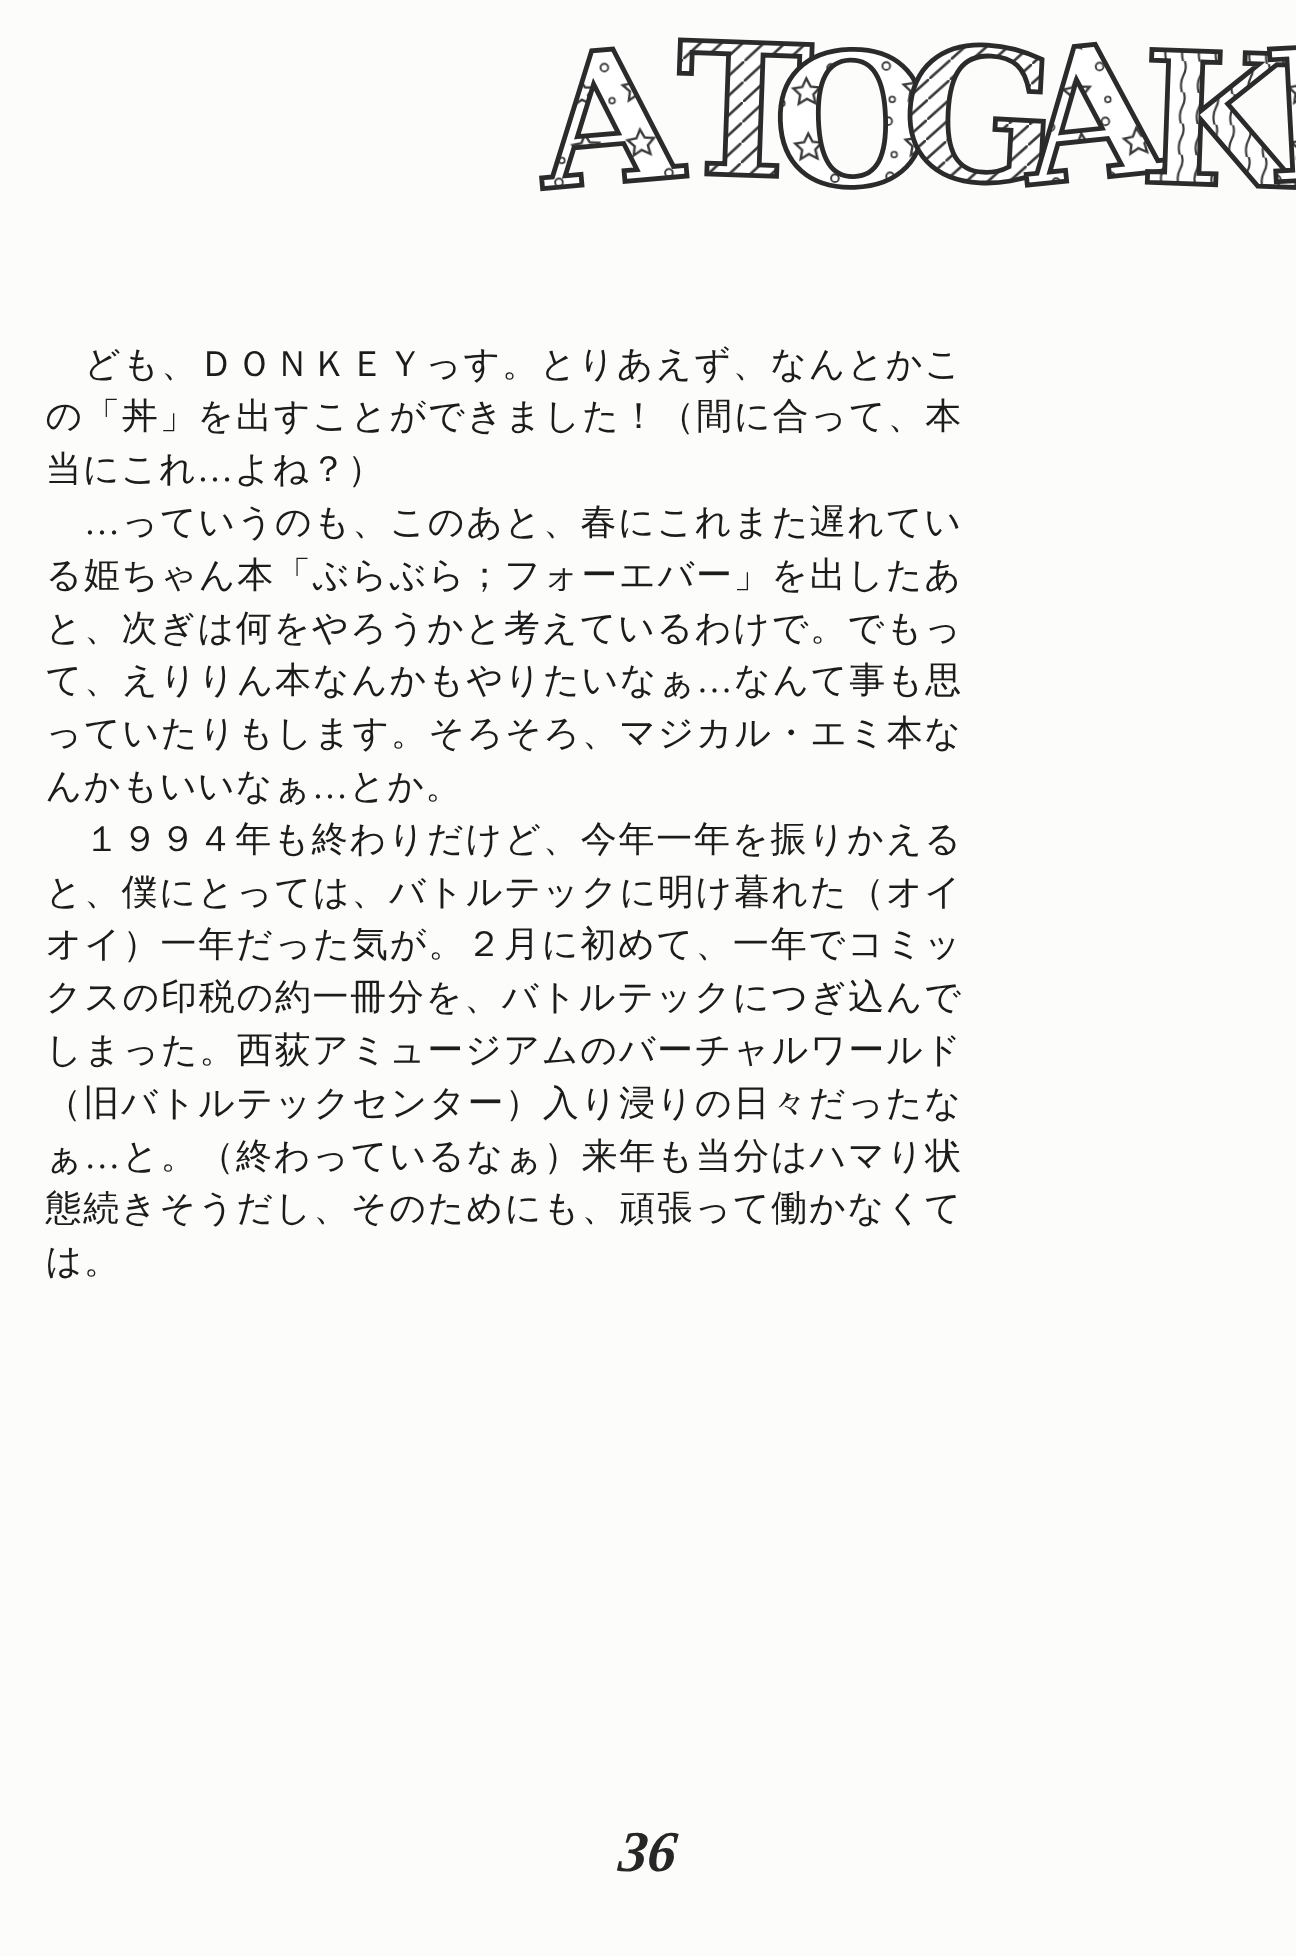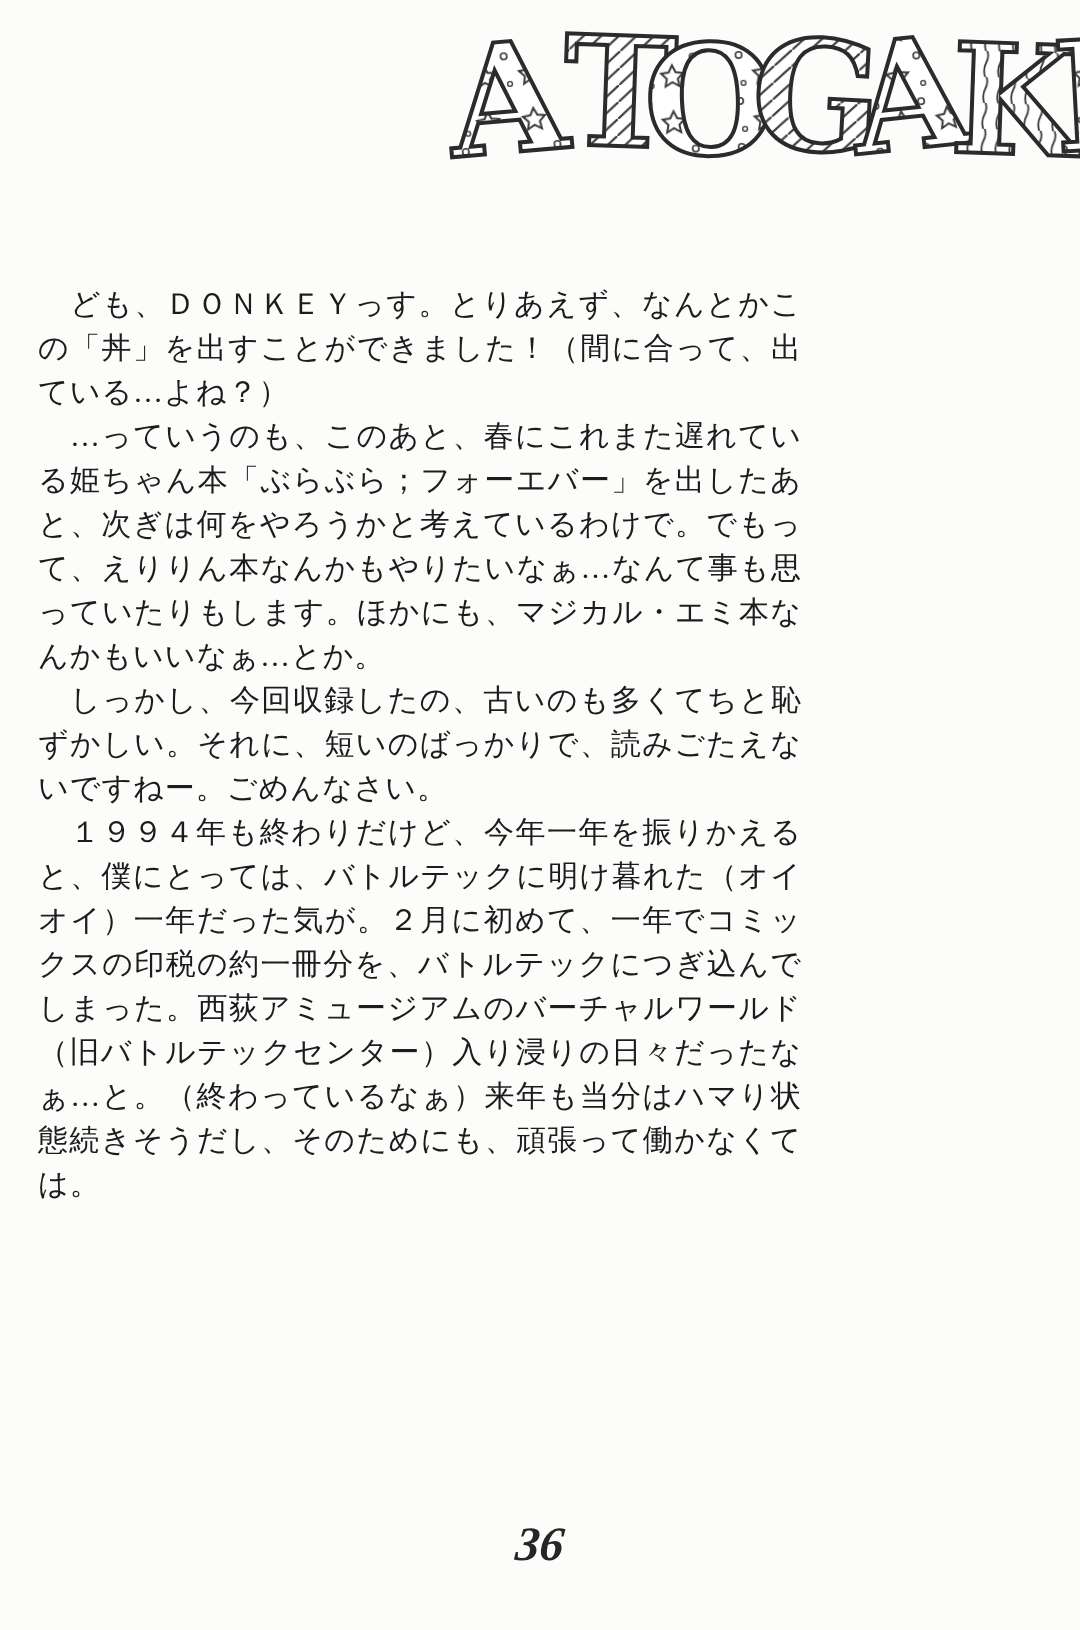--- a/index.html
+++ b/index.html
@@ -81,22 +81,21 @@
       <text class="title-letter" x="188" y="146" text-anchor="middle" fill="url(#pat-diag)" transform="rotate(2 188 146)">T</text>
       <text class="title-letter" x="282" y="154" text-anchor="middle" fill="url(#pat-stars)" transform="rotate(-2 282 154)">O</text>
       <text class="title-letter" x="384" y="150" text-anchor="middle" fill="url(#pat-diag)" transform="rotate(3 384 150)">G</text>
       <text class="title-letter" x="486" y="148" text-anchor="middle" fill="url(#pat-stars)" transform="rotate(-6 486 148)">A</text>
       <text class="title-letter" x="585" y="154" text-anchor="middle" fill="url(#pat-vert)" transform="rotate(2 585 154)">K</text>
       <text class="title-letter" x="662" y="150" text-anchor="middle" fill="url(#pat-stars)" transform="rotate(-3 662 150)">I</text>
     </svg>
   </div>
 
   <main class="bodytext">
-    <p>ども、ＤＯＮＫＥＹっす。とりあえず、なんとかこの「丼」を出すことができました！（間に合って、出ている…よね？）</p>
-    <p>…っていうのも、このあと、春にこれまた遅れている姫ちゃん本「ぶらぶら；フォーエバー」を出したあと、次ぎは何をやろうかと考えているわけで。でもって、えりりん本なんかもやりたいなぁ…なんて事も思っていたりもします。ほかにも、マジカル・エミ本なんかもいいなぁ…とか。</p>
-    <p>しっかし、今回収録したの、古いのも多くてちと恥ずかしい。それに、短いのばっかりで、読みごたえないですねー。ごめんなさい。</p>
+    <p>ども、ＤＯＮＫＥＹっす。とりあえず、なんとかこの「丼」を出すことができました！（間に合って、本当にこれ…よね？）</p>
+    <p>…っていうのも、このあと、春にこれまた遅れている姫ちゃん本「ぶらぶら；フォーエバー」を出したあと、次ぎは何をやろうかと考えているわけで。でもって、えりりん本なんかもやりたいなぁ…なんて事も思っていたりもします。そろそろ、マジカル・エミ本なんかもいいなぁ…とか。</p>
     <p>１９９４年も終わりだけど、今年一年を振りかえると、僕にとっては、バトルテックに明け暮れた（オイオイ）一年だった気が。２月に初めて、一年でコミックスの印税の約一冊分を、バトルテックにつぎ込んでしまった。西荻アミュージアムのバーチャルワールド（旧バトルテックセンター）入り浸りの日々だったなぁ…と。（終わっているなぁ）来年も当分はハマり状態続きそうだし、そのためにも、頑張って働かなくては。</p>
 
   </main>
 
   <div class="pageno">36</div>
 
 </div>
 
 </body></html>

